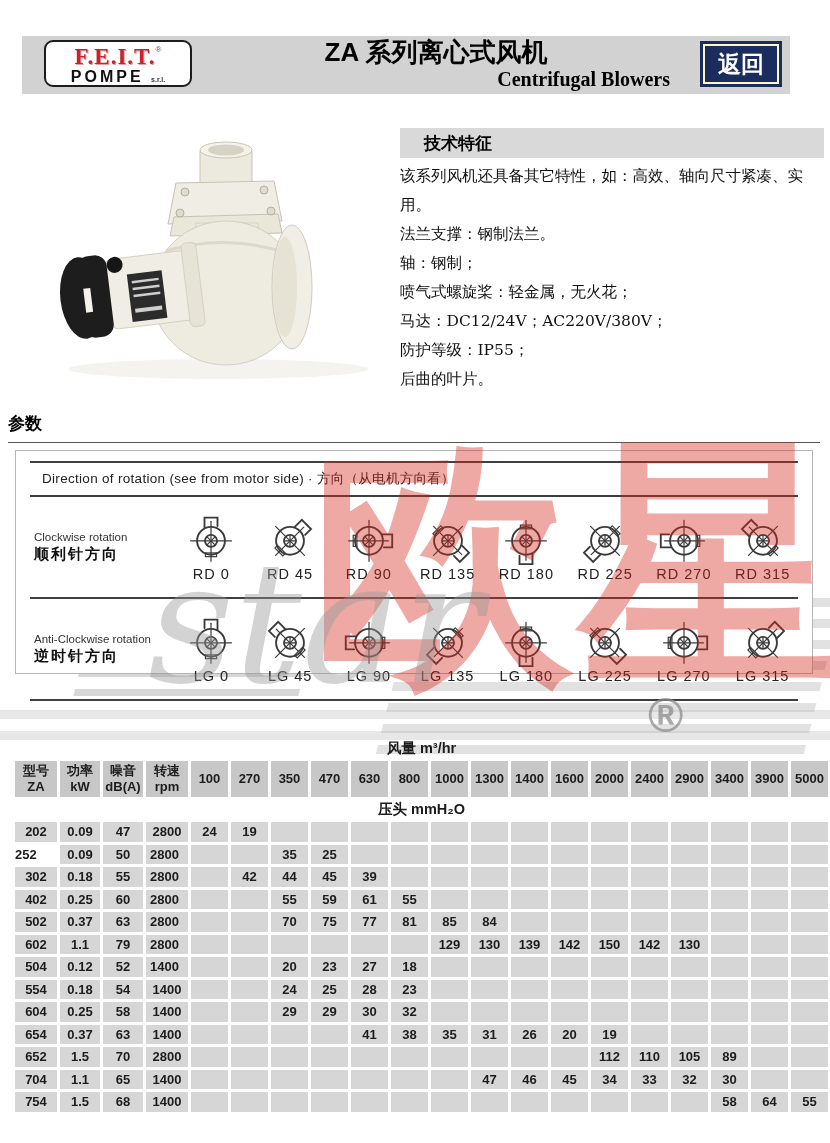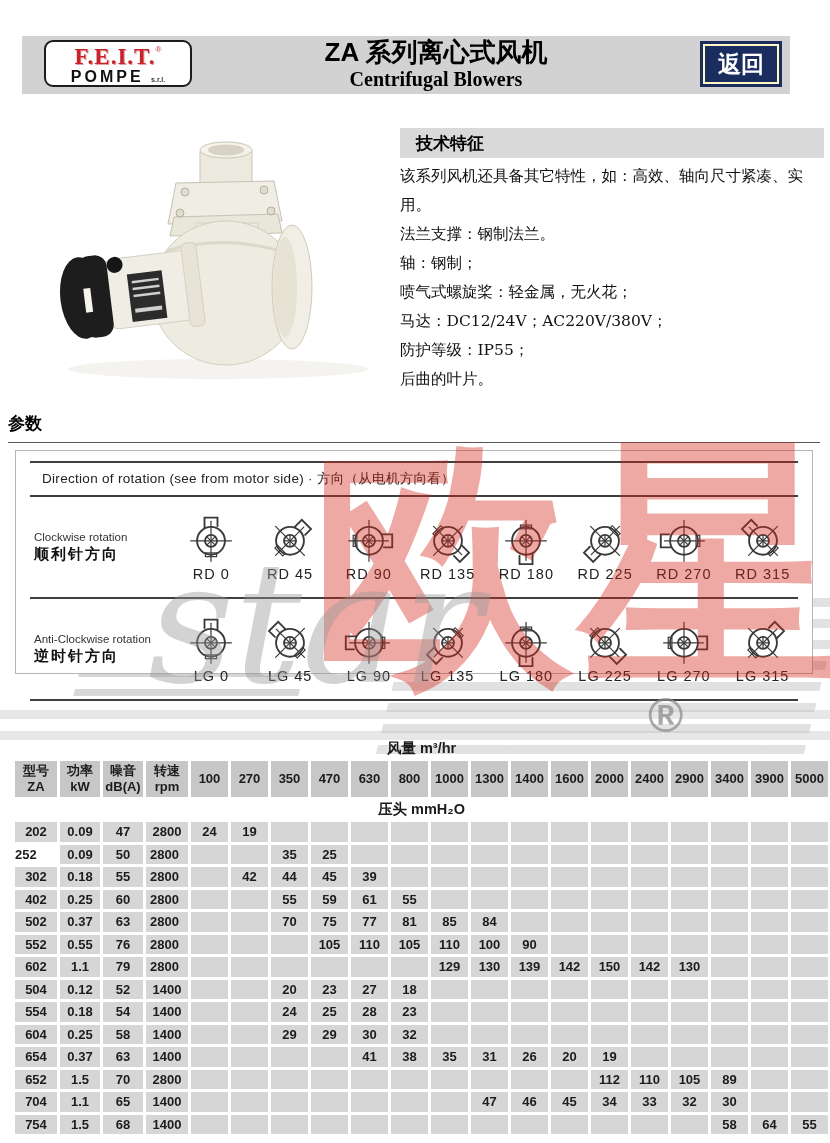--- a/index.html
+++ b/index.html
@@ -10,32 +10,32 @@
   .band{position:absolute;left:22px;top:36px;width:768px;height:58px;background:#d2d2d2;}
   .logo{position:absolute;left:22px;top:4px;width:148px;height:47px;background:#fff;
         border:2px solid #1c1c1c;border-radius:9px;text-align:center;padding-top:3px;box-sizing:border-box;}
   .logo-brand{font-family:"Liberation Serif",serif;font-weight:bold;font-size:23px;
         color:#c8232c;letter-spacing:1px;line-height:1;text-shadow:1px 1px 0 #e4a0a0;}
   .logo-reg{font-size:8px;vertical-align:top;color:#c8232c;}
   .logo-sub{font-size:16px;font-weight:bold;letter-spacing:3px;color:#111;line-height:1.1;}
   .logo-suffix{font-size:7px;letter-spacing:0;color:#333;font-weight:bold;}
   .title-wrap{position:absolute;left:180px;right:120px;top:1px;text-align:center;}
   .title-zh{font-size:26px;font-weight:bold;line-height:1.2;color:#000;}
-  .title-en{font-family:"Liberation Serif",serif;font-size:20px;font-weight:bold;line-height:1.1;color:#000;}
+  .title-en{font-family:"Liberation Serif",serif;font-size:20px;font-weight:bold;line-height:1.1;color:#000;text-align:right;}
   .back-btn{position:absolute;right:8px;top:5px;width:82px;height:46px;background:#1b2d5f;
         padding:3px;box-sizing:border-box;cursor:pointer;}
   .back-btn-inner{border:2px solid #fef9c3;width:100%;height:100%;box-sizing:border-box;
         display:flex;align-items:center;justify-content:center;color:#fff;font-size:23px;font-weight:bold;}
 
   
   .product-svg{position:absolute;left:28px;top:120px;width:365px;height:272px;}
 
   
   .features{position:absolute;left:400px;top:128px;width:424px;}
-  .features-heading{background:#d9d9d9;font-size:17px;font-weight:bold;padding:4px 8px 3px 16px;color:#000;}
+  .features-heading{background:#d9d9d9;font-size:17px;font-weight:bold;padding:4px 8px 3px 24px;color:#000;}
   .feature-line{font-family:"DejaVu Serif",serif;font-size:15.5px;line-height:29px;color:#111;}
   .feature-line:first-of-type{margin-top:4px;}
 
   
   .params-heading{position:absolute;left:8px;top:412px;font-size:17px;font-weight:bold;color:#000;}
   .params-rule{position:absolute;left:8px;top:442px;width:812px;border-top:1.5px solid #555;}
 
   
   .rot-box{position:absolute;left:15px;top:450px;width:798px;height:224px;
            border:1px solid #b5b5b5;box-sizing:border-box;background:#fff;z-index:2;}
@@ -585,42 +585,20 @@
         <td></td>
         <td></td>
         <td></td>
         <td></td>
         <td></td>
         <td></td>
         <td></td>
         <td></td>
       </tr>
       <tr>
-        <td>552</td>
-        <td>0.55</td>
-        <td>76</td>
-        <td>2800</td>
-        <td></td>
-        <td></td>
-        <td></td>
-        <td>105</td>
-        <td>110</td>
-        <td>105</td>
-        <td>110</td>
-        <td>100</td>
-        <td>90</td>
-        <td></td>
-        <td></td>
-        <td></td>
-        <td></td>
-        <td></td>
-        <td></td>
-        <td></td>
-      </tr>
-      <tr>
         <td>602</td>
         <td>1.1</td>
         <td>79</td>
         <td>2800</td>
         <td></td>
         <td></td>
         <td></td>
         <td></td>
         <td></td>
         <td></td>

